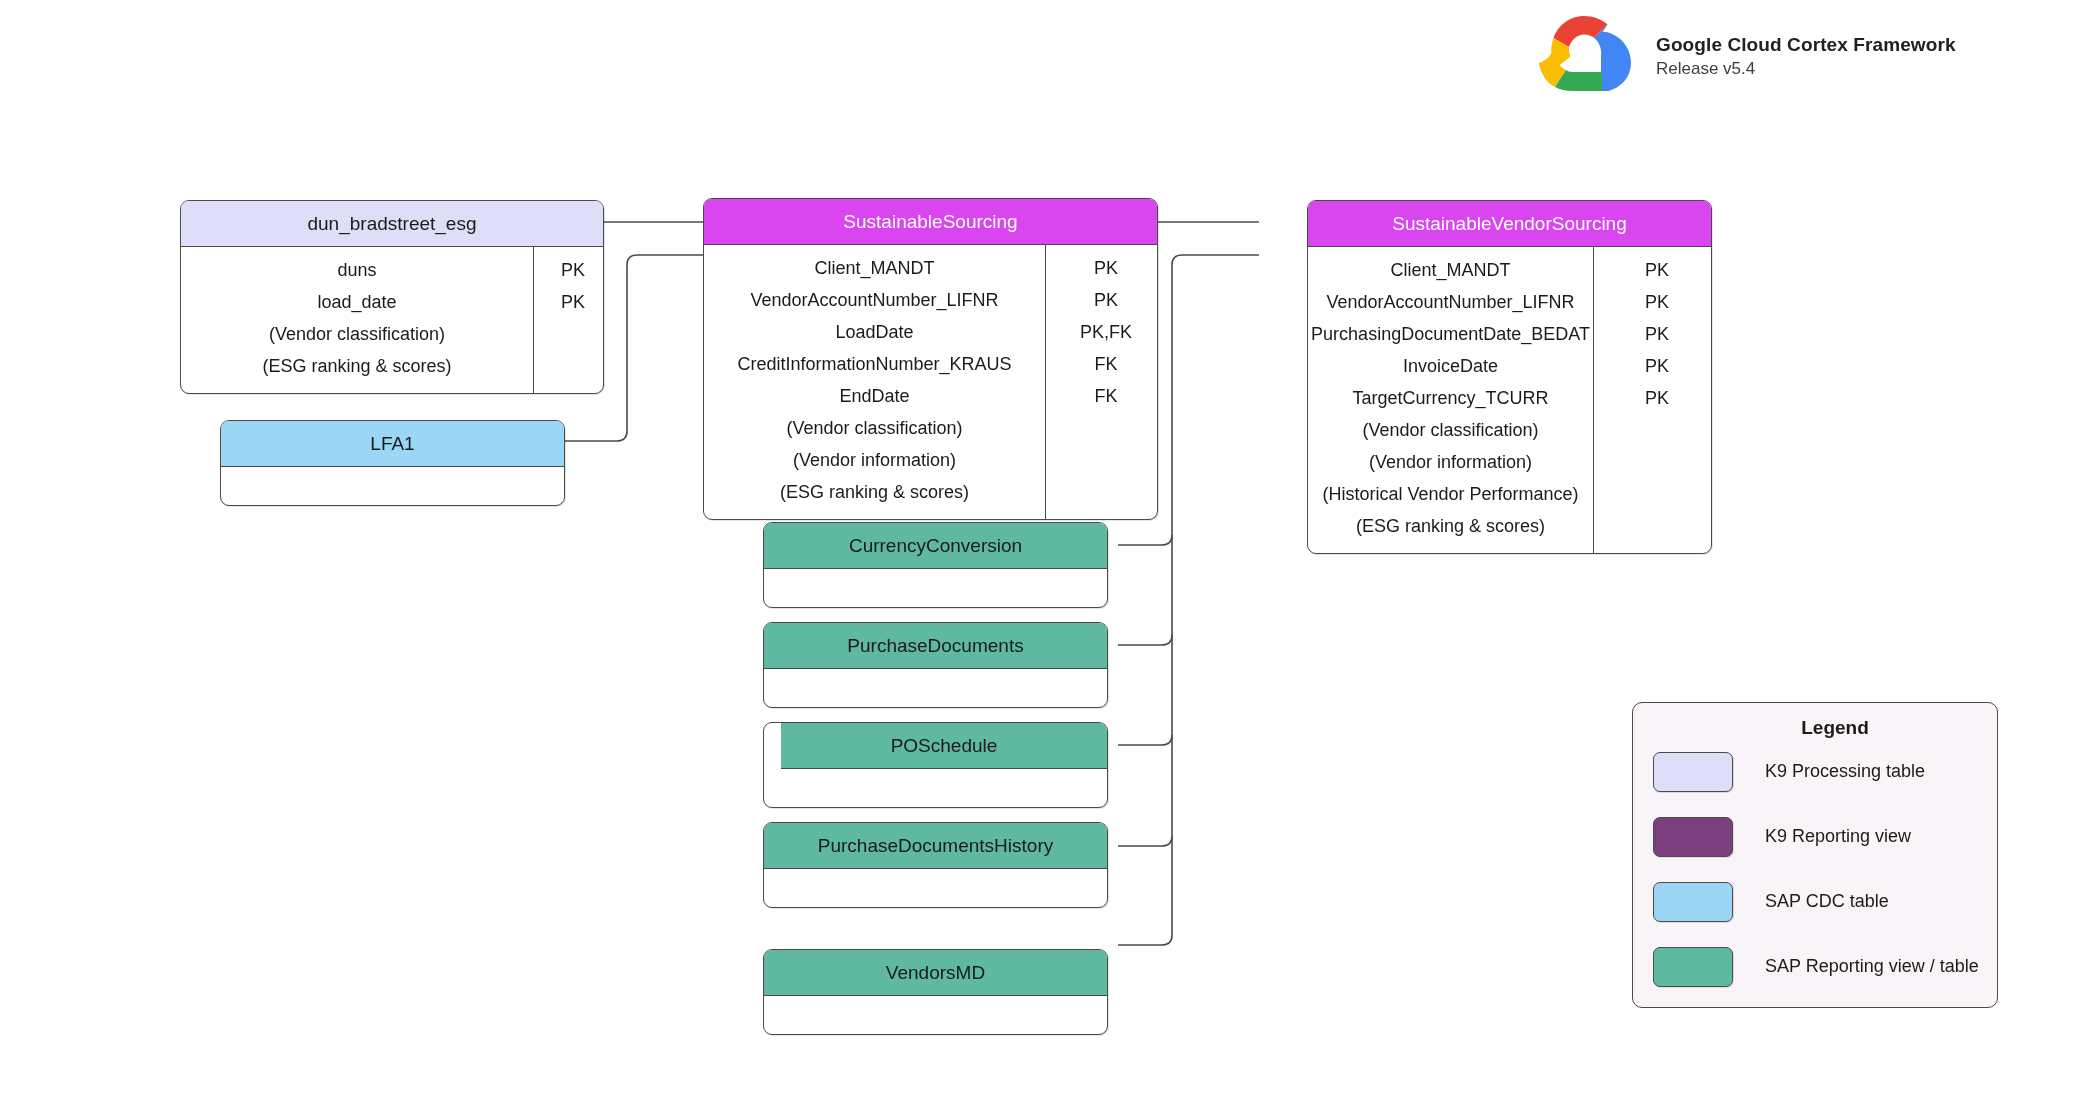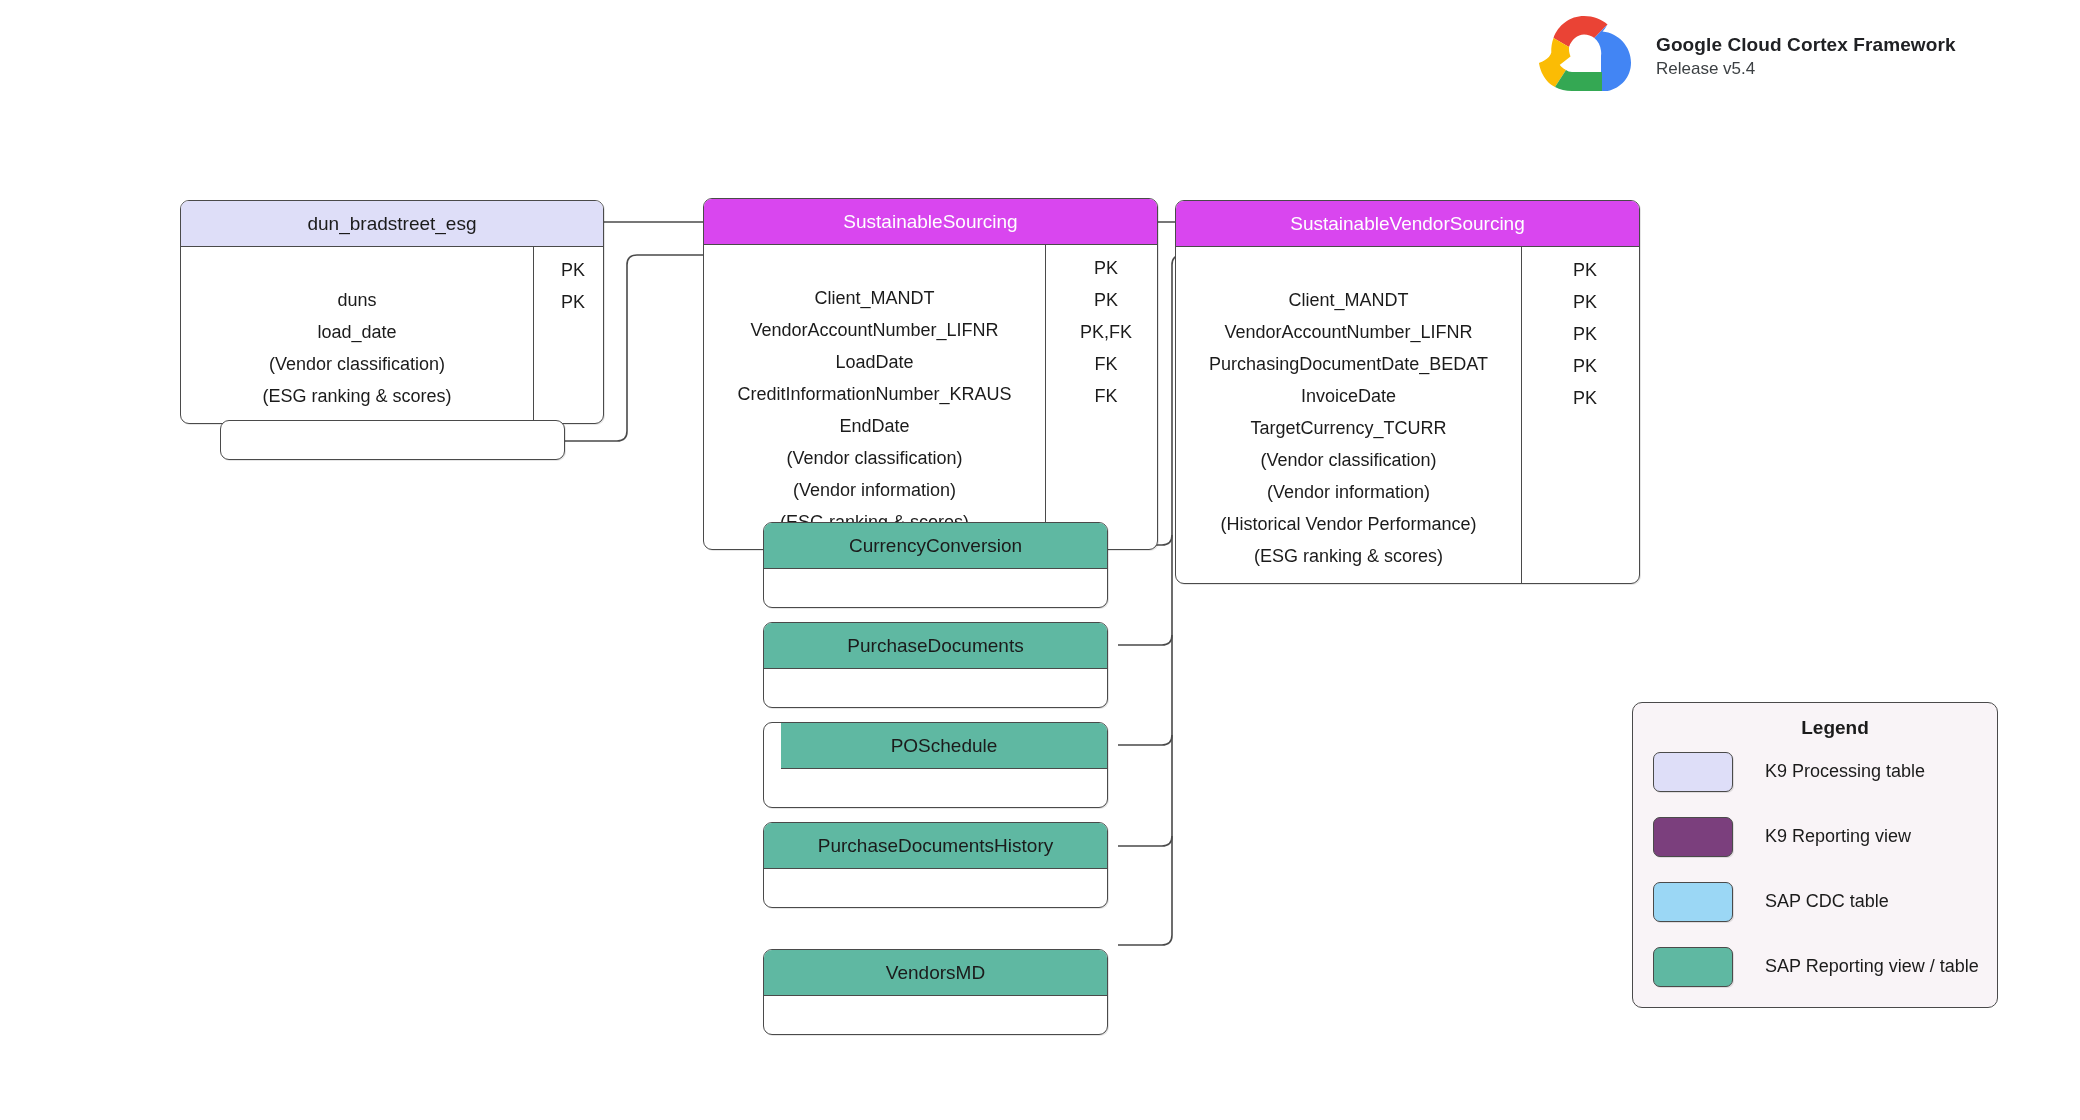--- a/index.html
+++ b/index.html
@@ -69,21 +69,20 @@
     border-bottom: 1.4px solid #4a4a4a;
     white-space: nowrap;
   }
   .entity .ent-body {
     display: flex;
     align-items: stretch;
   }
   .entity .col-fields {
     flex: 1 1 auto;
     min-width: 0;
-    margin-top: 30px;
   }
   .entity .col-keys {
     flex: 0 0 auto;
     border-left: 1.3px solid #4a4a4a;
     box-sizing: border-box;
   }
   .fld, .key {
     height: 32px;
     line-height: 32px;
     font-size: 18px;
@@ -217,21 +216,21 @@
       <div class="key">PK,FK</div>
       <div class="key">FK</div>
       <div class="key">FK</div>
       <div class="key"></div>
       <div class="key"></div>
       <div class="key"></div>
     </div>
   </div>
 </div>
 
-<div class="entity" id="ent-sustainable-vendor-sourcing" style="left:1175px; top:200px; width:465px;">
+<div class="entity" id="ent-sustainable-vendor-sourcing" style="left:1307px; top:200px; width:405px;">
   <div class="ent-head head-k9view">SustainableVendorSourcing</div>
   <div class="ent-body">
     <div class="col-fields" style="padding:7px 0 11px 0;">
       <div class="fld">Client_MANDT</div>
       <div class="fld">VendorAccountNumber_LIFNR</div>
       <div class="fld">PurchasingDocumentDate_BEDAT</div>
       <div class="fld">InvoiceDate</div>
       <div class="fld">TargetCurrency_TCURR</div>
       <div class="fld">(Vendor classification)</div>
       <div class="fld">(Vendor information)</div>
@@ -246,20 +245,21 @@
       <div class="key">PK</div>
       <div class="key"></div>
       <div class="key"></div>
       <div class="key"></div>
       <div class="key"></div>
     </div>
   </div>
 </div>
 
 <div class="entity stub" id="ent-lfa1" style="left:220px; top:420px; width:345px;">
+  <div class="ent-head head-sapcdc">LFA1</div>
   <div class="ent-body"></div>
 </div>
 
 <div class="entity stub" id="ent-currency-conversion" style="left:763px; top:522px; width:345px;">
   <div class="ent-head head-sapview">CurrencyConversion</div>
   <div class="ent-body"></div>
 </div>
 
 <div class="entity stub" id="ent-purchase-documents" style="left:763px; top:622px; width:345px;">
   <div class="ent-head head-sapview">PurchaseDocuments</div>

